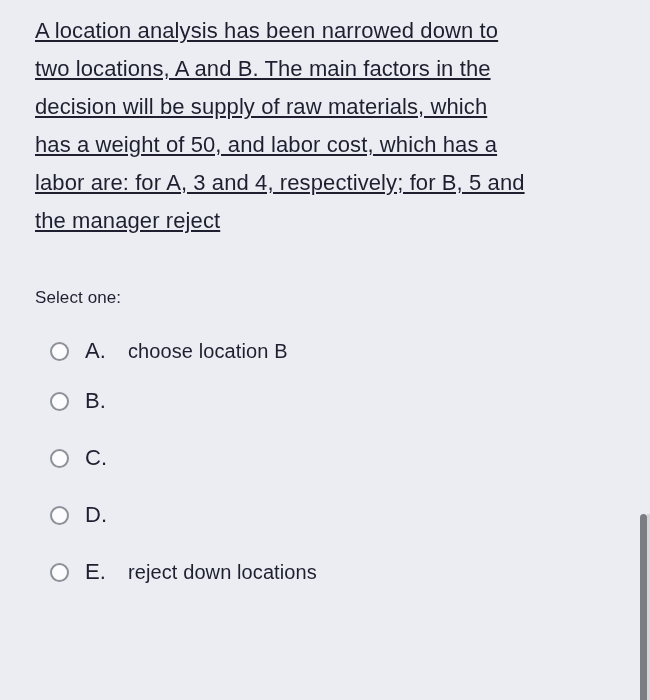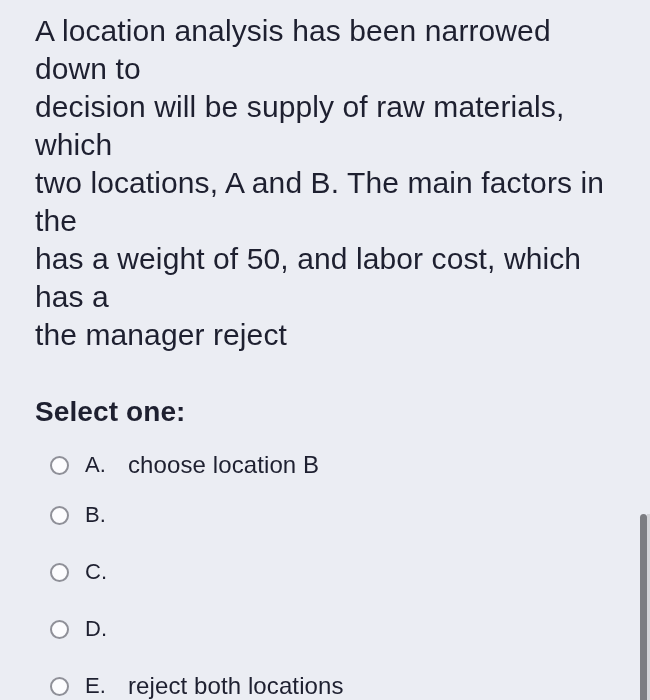--- a/index.html
+++ b/index.html
@@ -15,31 +15,31 @@
     width: 650px; height: 700px;
     overflow: hidden;
     background: var(--background);
     font-family: "Liberation Sans", "DejaVu Sans", sans-serif;
     color: var(--text);
   }
   .page { position: relative; width: 650px; height: 700px; }
 
   .question {
     margin: 12px 30px 0 35px;
-    font-size: 30px;
+    font-size: 22px;
     line-height: 38px;
     letter-spacing: 0.1px;
+    text-decoration: underline;
   }
 
   .select-one {
     margin: 46px 0 5px 35px;
-    font-size: 28px;
+    font-size: 17px;
     line-height: 24px;
     letter-spacing: 0.1px;
-    font-weight: bold;
   }
 
   .options { margin-top: 29px; }
 
   .option {
     display: flex;
     align-items: center;
     height: 24px;
     margin-left: 50px;
     margin-bottom: 33px;
@@ -56,21 +56,21 @@
   }
 
   .opt-letter {
     margin-left: 16px;
     width: 43px;
     font-size: 22px;
     flex: 0 0 auto;
   }
 
   .opt-label {
-    font-size: 24px;
+    font-size: 20px;
     letter-spacing: 0.1px;
     white-space: nowrap;
   }
 
   .scrollbar-track {
     position: absolute;
     right: 0; top: 502px;
     width: 3px; height: 198px;
     background: var(--scrollbar-track);
   }
@@ -82,23 +82,24 @@
     background: var(--scrollbar-thumb);
   }
 </style>
 </head>
 <body>
 
 <div class="page">
 
   <div class="question">
     <div>A location analysis has been narrowed down to</div>
+    <div>two locations, A and B. The main factors in the</div>
     <div>decision will be supply of raw materials, which</div>
-    <div>two locations, A and B. The main factors in the</div>
     <div>has a weight of 50, and labor cost, which has a</div>
+    <div>labor are: for A, 3 and 4, respectively; for B, 5 and</div>
     <div>the manager reject</div>
   </div>
 
   <div class="select-one">Select one:</div>
 
   <div class="options">
 
     <div class="option">
       <span class="radio"></span>
       <span class="opt-letter">A.</span>
@@ -116,21 +117,21 @@
     </div>
 
     <div class="option">
       <span class="radio"></span>
       <span class="opt-letter">D.</span>
     </div>
 
     <div class="option">
       <span class="radio"></span>
       <span class="opt-letter">E.</span>
-      <span class="opt-label">reject both locations</span>
+      <span class="opt-label">reject down locations</span>
     </div>
 
   </div>
 
   <div class="scrollbar-track"></div>
   <div class="scrollbar-thumb"></div>
 
 </div>
 
 </body></html>

